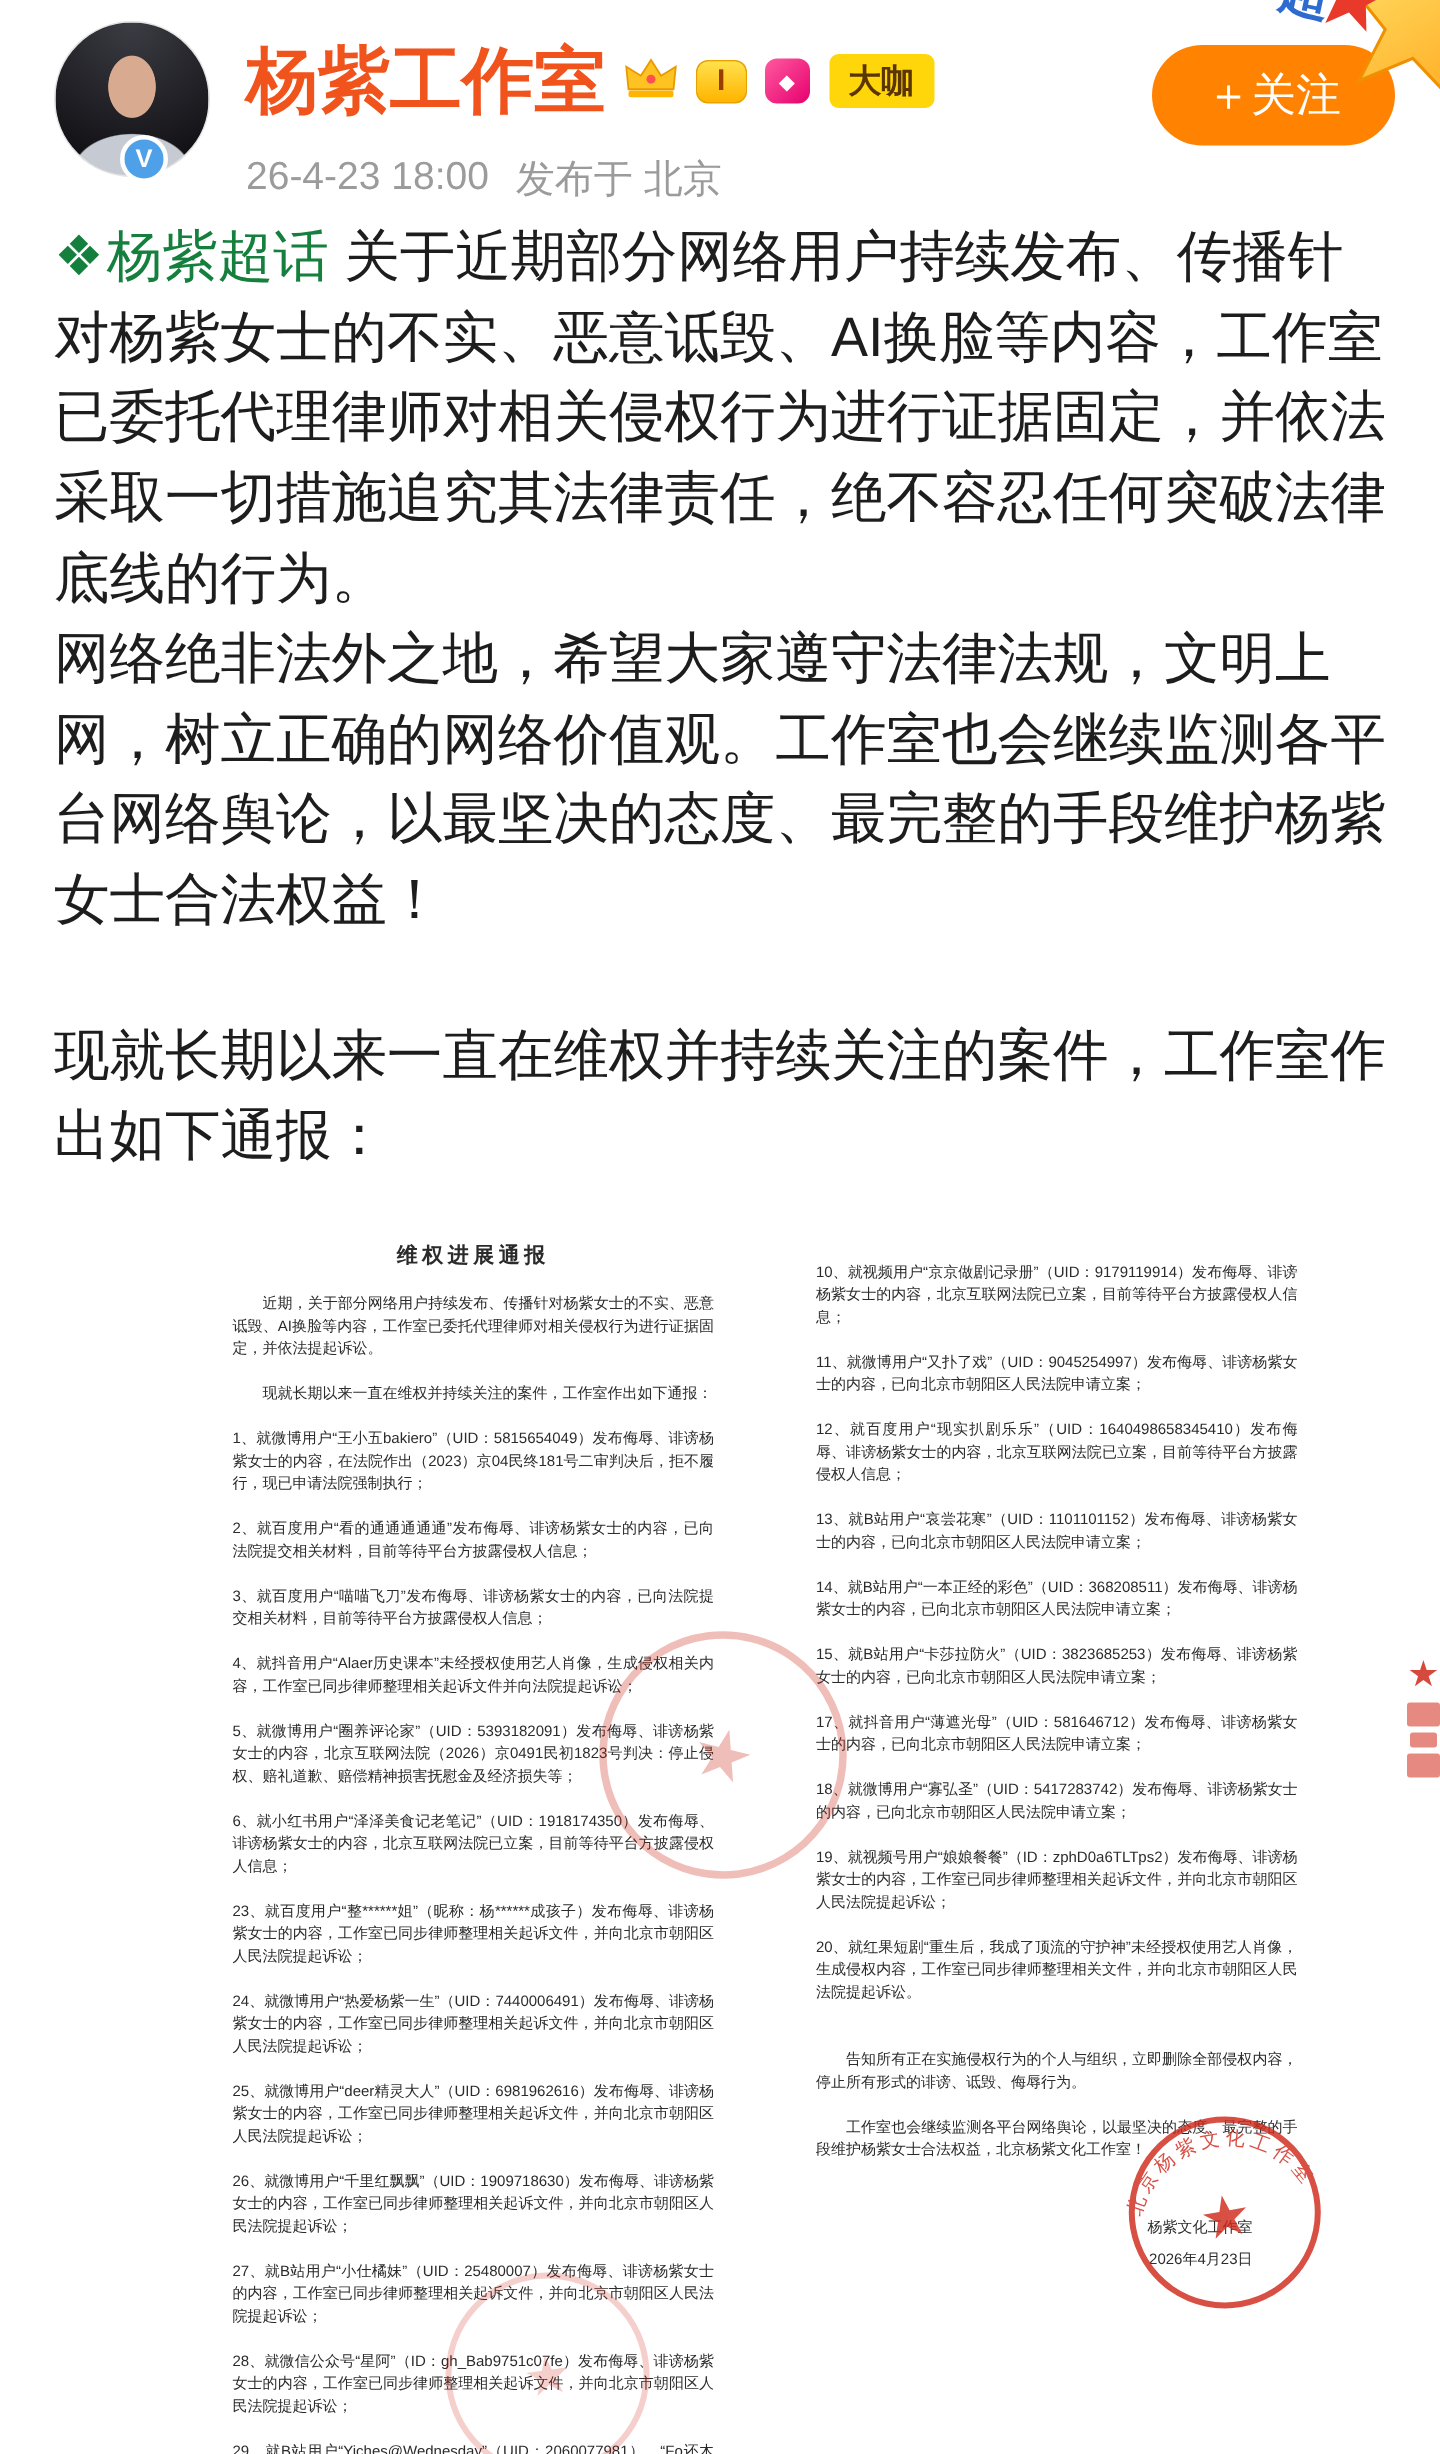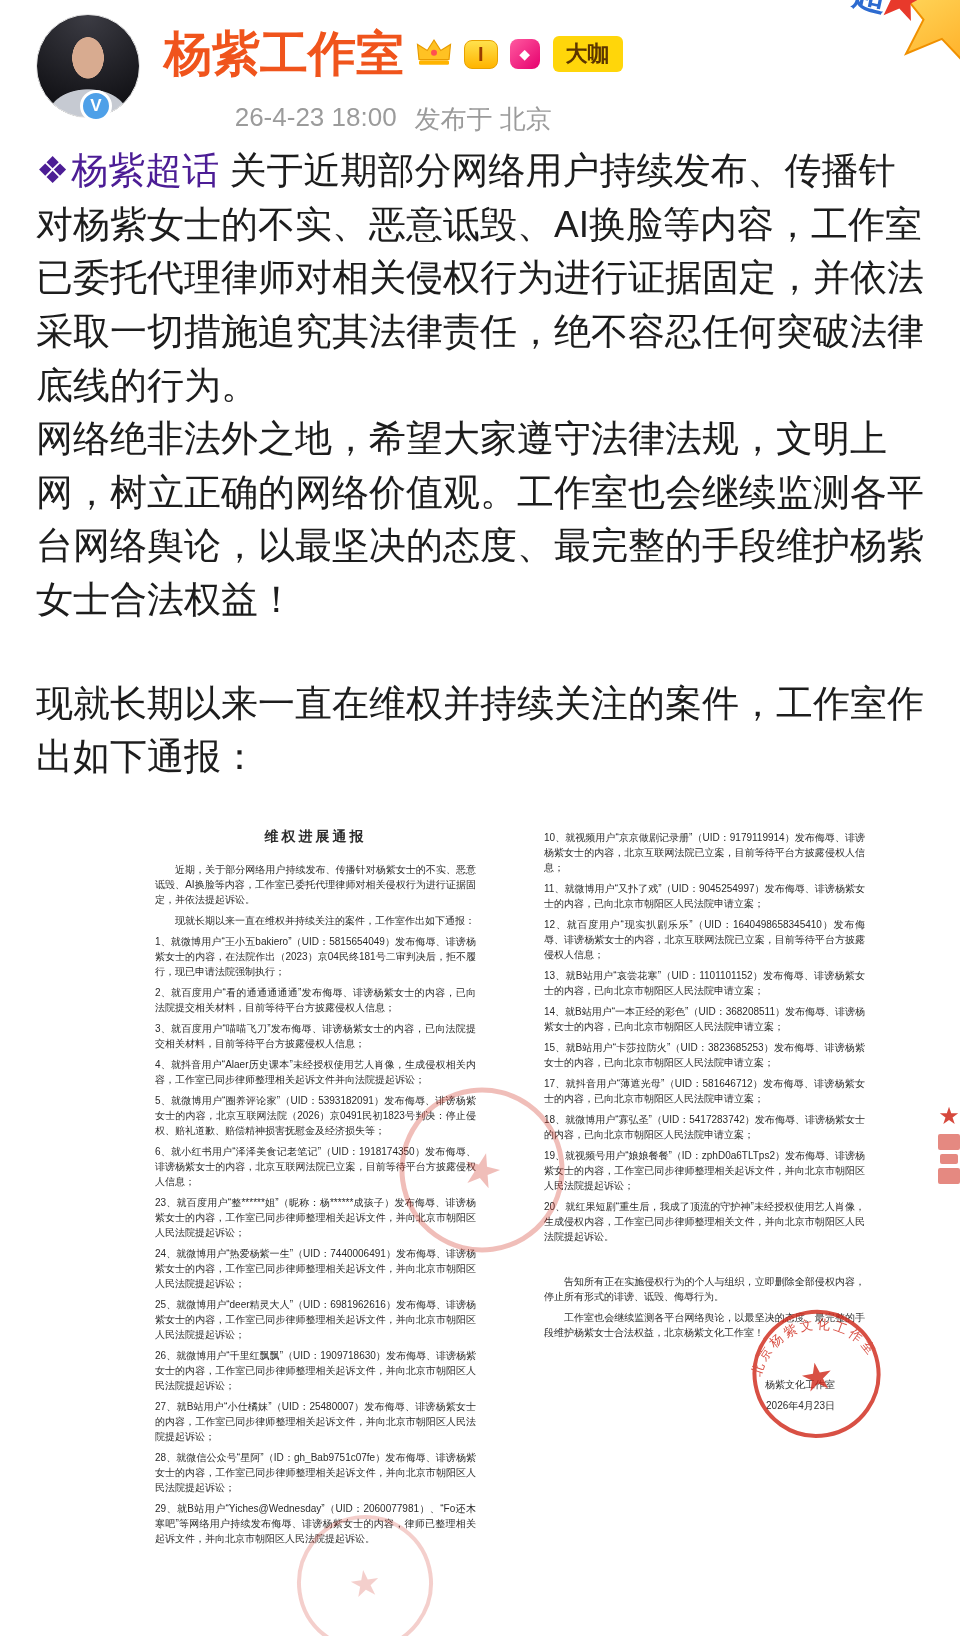--- a/index.html
+++ b/index.html
@@ -38,43 +38,43 @@
   .daka-wrap { display: flex; align-items: center; }
   .daka-icon {
     width: 30px; height: 30px; border-radius: 8px; color: #fff; font-size: 14px;
     background: linear-gradient(135deg, #ff5aa0, #e6006e);
     display: flex; align-items: center; justify-content: center;
   }
   .daka-badge {
     background: #ffd60a; color: #5b3500; font-size: 22px; font-weight: 700;
     padding: 3px 13px; border-radius: 6px; margin-left: 13px;
   }
-  .time-row { margin-top: 16px; color: #9b9b9b; font-size: 26px; display: flex; gap: 18px; justify-content: center; }
+  .time-row { margin-top: 16px; color: #9b9b9b; font-size: 26px; display: flex; gap: 18px; }
   .follow-btn {
     position: absolute; right: 30px; top: 30px; background: #ff8200; color: #fff;
     border: none; border-radius: 999px; font-size: 30px; padding: 13px 36px;
     font-family: inherit; cursor: pointer;
   }
   .corner-star { position: absolute; right: -34px; top: -30px; width: 170px; height: 130px; transform: rotate(12deg); }
   
   .content { padding: 0 36px; margin-top: 6px; }
   .post-text { font-size: 37px; line-height: 1.45; color: #1d1d1d; }
   .post-text.spaced { margin-top: 50px; }
-  .stlink { color: #4c1d95; text-decoration: none; cursor: pointer; text-align: right; }
+  .stlink { color: #15803d; text-decoration: none; cursor: pointer; text-align: right; }
   .sticon { margin-right: 2px; }
   
   .doc {
     position: relative; margin-top: 34px; padding: 8px 95px 0 155px;
     display: flex; gap: 68px;
     font-family: Liberation Sans, sans-serif; color: #2b2b2b;
     cursor: pointer;
   }
   .doc-col { flex: 1; }
   .doc-title { text-align: center; font-size: 14px; letter-spacing: 3px; font-weight: 700; margin: 2px 0 16px; }
-  .doc-p, .doc-item { font-size: 10px; line-height: 1.5; margin: 4px 0 6px; text-align: justify; }
+  .doc-p, .doc-item { font-size: 10px; line-height: 1.5; margin: 15px 0 6px; text-align: justify; }
   .indent { text-indent: 2em; }
   .closing { margin-top: 30px; }
   .sign { position: relative; margin-top: 34px; text-align: right; font-size: 10px; line-height: 2.1; padding-right: 30px; }
   
   .seal { position: absolute; pointer-events: none; }
   .seal-faint { left: 392px; top: 262px; opacity: .3; transform: rotate(14deg); }
   .seal-faint2 { left: 290px; top: 690px; opacity: .22; transform: rotate(-8deg); }
   .seal-main { position: absolute; right: -26px; top: -78px; opacity: .82; transform: rotate(-10deg); }
   .edge-stamp {
     right: -16px; top: 284px; width: 54px; color: #d02a1c; opacity: .85;
@@ -108,20 +108,21 @@
         <span class="daka-wrap">
           <span class="daka-icon">◆</span>
           <span class="daka-badge">大咖</span>
         </span>
       </div>
       <div class="time-row">
         <span>26-4-23 18:00</span>
         <span>发布于 北京</span>
       </div>
     </div>
+    <button class="follow-btn">＋关注</button>
     <div class="corner-star">
       <svg width="170" height="130" viewBox="0 0 170 130">
         <defs>
           <linearGradient id="gold" x1="0" y1="0" x2="1" y2="1">
             <stop offset="0" stop-color="#ffe36b"></stop>
               <stop offset="1" stop-color="#ffa81e"></stop>
           </linearGradient>
         </defs>
         <polygon points="118,-14 131,22 168,24 140,47 150,84 118,62 86,84 96,47 68,24 105,22" fill="url(#gold)" stroke="#f09000" stroke-width="2"></polygon>
         <polygon points="70,6 76,22 93,23 80,34 84,51 70,41 56,51 60,34 47,23 64,22" fill="#e8392b"></polygon>

